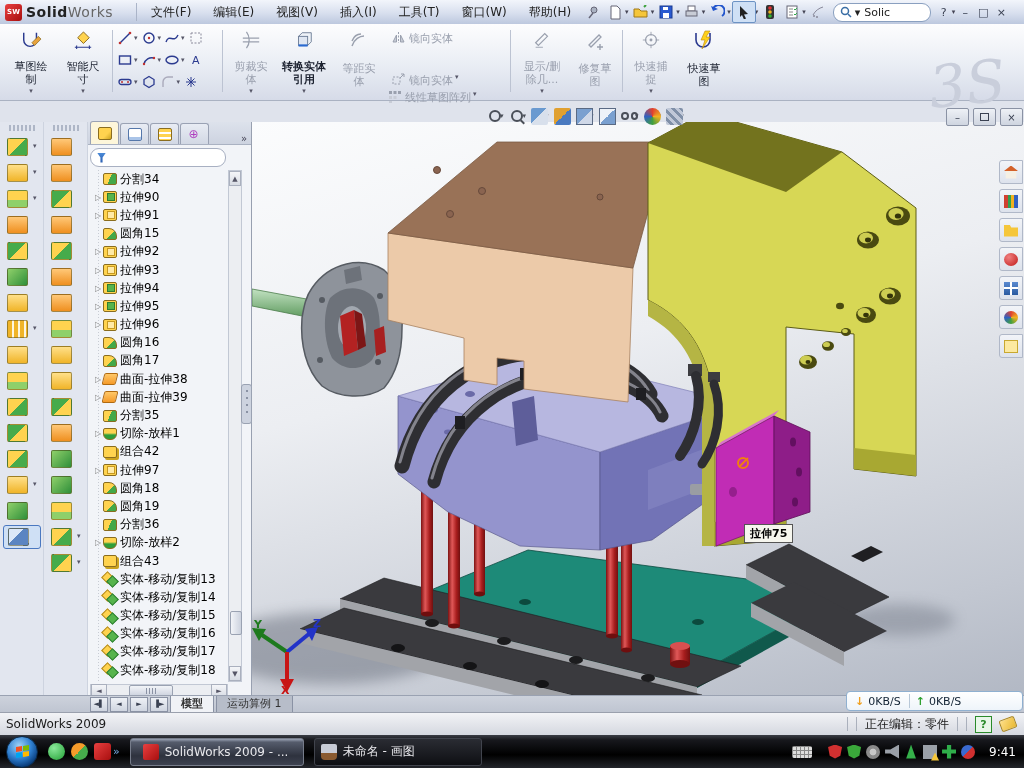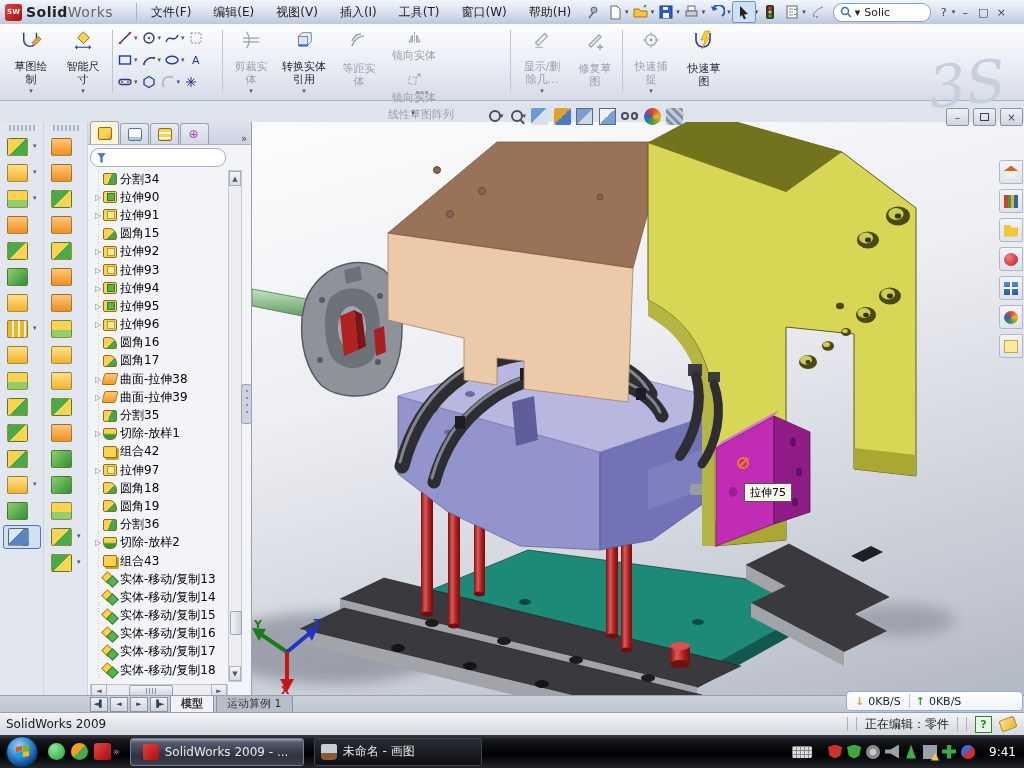--- a/index.html
+++ b/index.html
@@ -21,21 +21,21 @@
   
   #cmdbar{left:0;top:24px;width:1024px;height:76px;background:linear-gradient(180deg,#fdfdfe 0%,#e9edf4 55%,#d6dbe8 100%);border-bottom:1px solid #aab2c2;}
   .bigbtn{position:absolute;top:3px;height:68px;display:flex;flex-direction:column;align-items:center;border-radius:3px;padding-top:3px;box-sizing:border-box;}
   .bigbtn .lbl{font-size:11px;line-height:13px;text-align:center;width:40px;color:#1c2230;margin-top:10px;}
   .bigbtn.dis .lbl{color:#9aa0ae;}
   .bigbtn .caret{font-size:7px;color:#556;margin-top:1px;}
   .csep{position:absolute;top:6px;width:1px;height:62px;background:#bcc3d2;}
   .skrow{position:absolute;display:flex;gap:3px;align-items:center;}
   .sk{width:16px;height:16px;}
   .skc{font-size:7px;color:#556;margin-left:-2px;}
-  .mrow{position:absolute;display:flex;align-items:center;gap:4px;height:20px;flex-direction:column;}
+  .mrow{position:absolute;display:flex;align-items:flex-start;gap:4px;height:20px;}
   .mrow .lbl{font-size:11px;color:#9aa0ae;white-space:nowrap;}
   .mi{width:13px;height:13px;flex:none;}
   #watermark{right:18px;top:26px;font-family:"DejaVu Serif","Liberation Serif",serif;font-style:italic;font-size:58px;color:#c9cedb;transform:rotate(-6deg);}
   
   #tabstrip{left:0;top:100px;width:1024px;height:22px;background:linear-gradient(180deg,#b6bdce,#a8b0c4);display:flex;align-items:flex-end;padding-left:2px;box-sizing:border-box;}
   .ctab{height:20px;padding:0 14px;display:flex;align-items:center;background:linear-gradient(180deg,#d3d8e3,#b9c0d0);border:1px solid #8d94a6;border-bottom:none;border-radius:3px 3px 0 0;margin-right:2px;font-size:12px;color:#333;}
   .ctab.active{background:#f0f2f6;height:22px;font-weight:bold;color:#111;}
   
   #workspace{left:0;top:122px;width:1024px;height:573px;background:#e2e6ef;}
   #leftbars{left:0;top:0;width:88px;height:573px;background:#e2e6ef;border-right:1px solid #c3c9d6;display:flex;}
@@ -86,21 +86,21 @@
   .vs{left:140px;width:14px;background:#eceef2;border:1px solid #c2c8d4;box-sizing:border-box;}
   .sbtn{display:flex;align-items:center;justify-content:center;font-size:7px;color:#556;background:linear-gradient(180deg,#f4f5f8,#d8dce4);border:1px solid #aab0be;}
   .vthumb{position:absolute;left:1px;width:10px;height:22px;background:linear-gradient(90deg,#f2f4f8,#ccd2de);border:1px solid #9aa2b2;border-radius:2px;}
   #hscroll{left:2px;top:562px;width:138px;height:14px;display:flex;align-items:center;background:#eceef2;border:1px solid #c2c8d4;box-sizing:border-box;}
   .hthumb{width:42px;height:10px;margin-left:22px;background:linear-gradient(180deg,#f2f4f8,#ccd2de);border:1px solid #9aa2b2;border-radius:2px;display:flex;align-items:center;justify-content:center;}
   .hthumb i{width:10px;height:6px;background:repeating-linear-gradient(90deg,#8a92a4 0 1px,transparent 1px 3px);}
   #splitter{left:153px;top:262px;width:9px;height:38px;background:#cdd3df;border:1px solid #9aa2b2;border-radius:3px;background-image:repeating-linear-gradient(180deg,#8a92a4 0 2px,transparent 2px 7px);background-size:2px 26px;background-position:center 5px;background-repeat:no-repeat;}
   
   #viewportbg{left:252px;top:122px;width:772px;height:573px;background:linear-gradient(165deg,#fbfcfd 0%,#eceef2 40%,#c2c7d1 85%,#b2b8c4 100%);}
   #model{left:252px;top:122px;}
-  #tooltip{left:744px;top:483px;padding:1px 5px;background:#f6f6ee;border:1px solid #555;font-size:11px;color:#000;z-index:5;}
+  #tooltip{left:744px;top:524px;padding:1px 5px;background:#f6f6ee;border:1px solid #555;font-size:11px;color:#000;z-index:5;font-weight:bold;}
   
   #headsup{left:486px;top:106px;height:20px;display:flex;align-items:center;gap:5px;z-index:6;}
   .hu{width:17px;height:17px;display:flex;align-items:center;justify-content:center;position:relative;}
   .hu.lens::before,.hu.lensplus::before{content:"";width:8px;height:8px;border:2px solid #4a4f58;border-radius:50%;}
   .hu.lensplus::after{content:"";position:absolute;right:1px;bottom:2px;width:5px;height:2px;background:#4a4f58;transform:rotate(45deg);}
   .hu.brush{background:linear-gradient(135deg,#6a9ad0 45%,#d8e0ec 45%);border-radius:2px;}
   .hu.section{background:linear-gradient(135deg,#e0a030 50%,#4a7ac0 50%);border-radius:2px;}
   .hu.cube1{background:linear-gradient(135deg,#7aa0d0 50%,#cfd8e8 50%);border:1px solid #5a6a84;box-sizing:border-box;}
   .hu.cube2{background:linear-gradient(315deg,#7aa0d0 50%,#eef2f8 50%);border:1px solid #5a6a84;box-sizing:border-box;}
   .hu.glasses::before{content:"";width:4px;height:4px;border:2px solid #4a4f58;border-radius:50%;margin-right:2px;}
@@ -359,21 +359,21 @@
         </svg>
       <span class="lbl">剪裁实体</span>
         <span class="caret">▾</span>
     </div>
     <div class="bigbtn" style="left:278px;width:52px;">
       <svg width="22" height="22" viewBox="0 0 22 22">
           <path d="M5 7l4-4h10v10l-4 4" fill="#eef2f8" stroke="#6a7a94"></path>
           <rect x="5" y="7" width="10" height="10" fill="#dfe6f2" stroke="#6a7a94"></rect>
           <path d="M5 17h10" stroke="#2b6ad0" stroke-width="2.4"></path>
         </svg>
-      <span class="lbl" style="width:46px;">转换实体引用</span>
+      <span class="lbl" style="width:46px;font-weight:bold;">转换实体引用</span>
         <span class="caret">▾</span>
     </div>
     <div class="bigbtn dis" style="left:336px;width:46px;">
       <svg width="22" height="22" viewBox="0 0 22 22">
           <path d="M4 16c2-7 8-10 12-10M4 11c2-5 6-7 9-7" fill="none" stroke="#9aa0ae" stroke-width="1.4"></path>
         </svg>
       <span class="lbl">等距实体</span>
     </div>
 
     <div class="mrow" style="left:392px;top:7px;">

